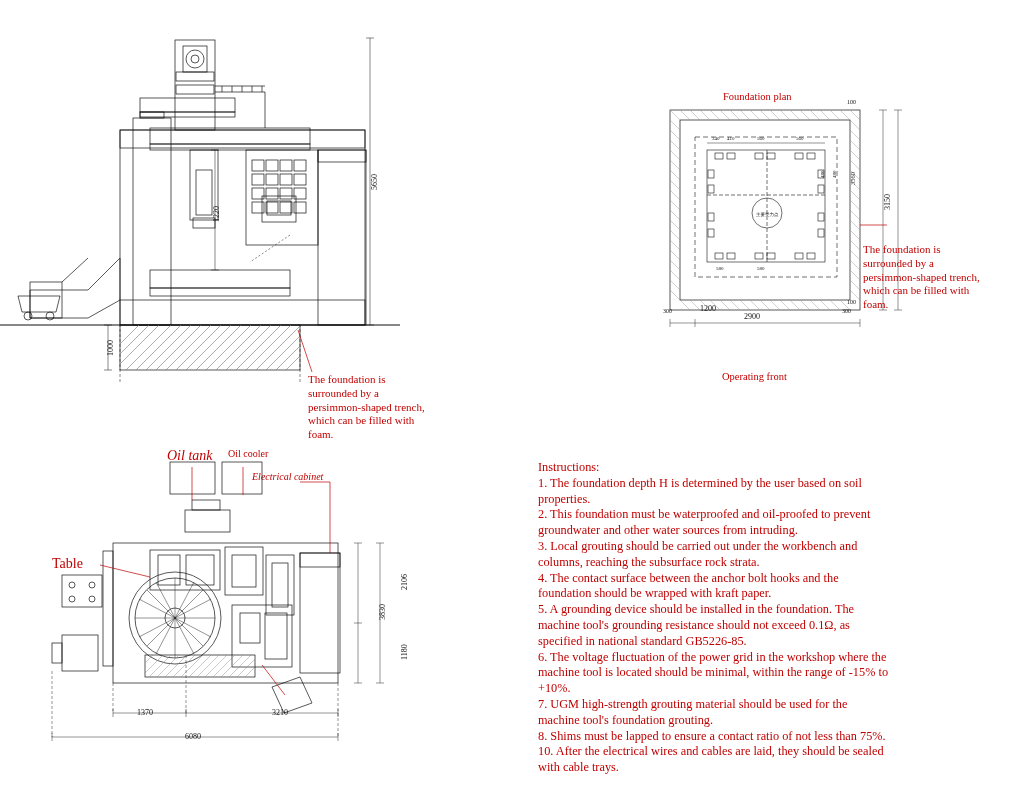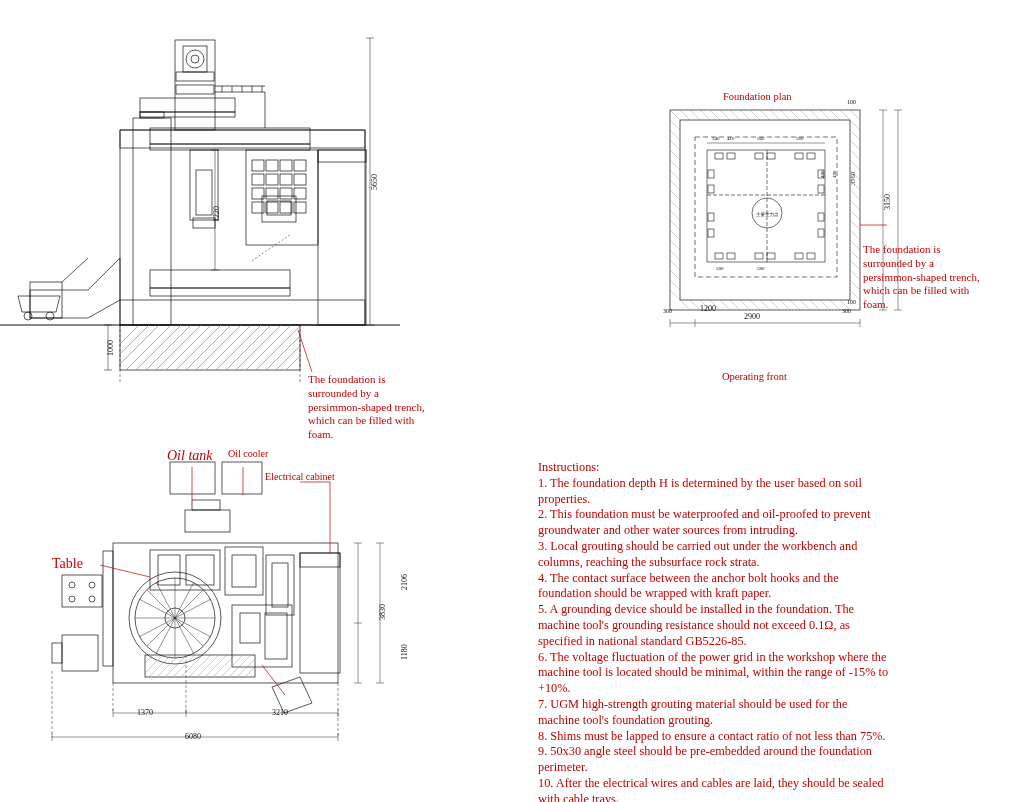--- a/index.html
+++ b/index.html
@@ -235,21 +235,21 @@
   <div class="dim" style="left:716px;top:266px;font-size:5px;">580</div>
   <div class="dim" style="left:757px;top:266px;font-size:5px;">580</div>
   <div class="dim vert" style="left:820px;top:178px;font-size:5px;">480</div>
   <div class="dim vert" style="left:832px;top:178px;font-size:5px;">480</div>
   <div class="dim" style="left:756px;top:212px;font-size:4.5px;">主要受力点</div>
 
   <div class="note" style="left:863px;top:243px;">The foundation is surrounded by a persimmon-shaped trench, which can be filled with foam.</div>
 
   <div class="lbl-red" style="left:167px;top:448px;font-size:14px;font-style:italic;">Oil tank</div>
   <div class="lbl-red" style="left:228px;top:448px;font-size:10px;">Oil cooler</div>
-  <div class="lbl-red" style="left:265px;top:471px;font-size:10px;">Electrical cabinet</div>
+  <div class="lbl-red" style="left:252px;top:471px;font-size:10px;font-style:italic;">Electrical cabinet</div>
   <div class="lbl-red" style="left:52px;top:556px;font-size:14px;">Table</div>
 
   <svg width="470" height="320" style="left:0;top:455px;">
     <g stroke="#111" fill="none" stroke-width="0.7">
 
       <rect x="170" y="7" width="45" height="32"></rect>
       <rect x="222" y="7" width="40" height="32"></rect>
 
       <rect x="185" y="55" width="45" height="22"></rect>
       <rect x="192" y="45" width="28" height="10"></rect>
@@ -343,17 +343,16 @@
   <div id="instructions">
     <p class="ins-title">Instructions:</p>
     <p>1. The foundation depth H is determined by the user based on soil properties.</p>
     <p>2. This foundation must be waterproofed and oil-proofed to prevent groundwater and other water sources from intruding.</p>
     <p>3. Local grouting should be carried out under the workbench and columns, reaching the subsurface rock strata.</p>
     <p>4. The contact surface between the anchor bolt hooks and the foundation should be wrapped with kraft paper.</p>
     <p>5. A grounding device should be installed in the foundation. The machine tool's grounding resistance should not exceed 0.1Ω, as specified in national standard GB5226-85.</p>
     <p>6. The voltage fluctuation of the power grid in the workshop where the machine tool is located should be minimal, within the range of -15% to +10%.</p>
     <p>7. UGM high-strength grouting material should be used for the machine tool's foundation grouting.</p>
     <p>8. Shims must be lapped to ensure a contact ratio of not less than 75%.</p>
-    <p>9. 50x30 angle steel should be pre-embedded around the foundation perimeter.</p>
     <p>10. After the electrical wires and cables are laid, they should be sealed with cable trays.</p>
   </div>
 
 </div>
 
 </body></html>

